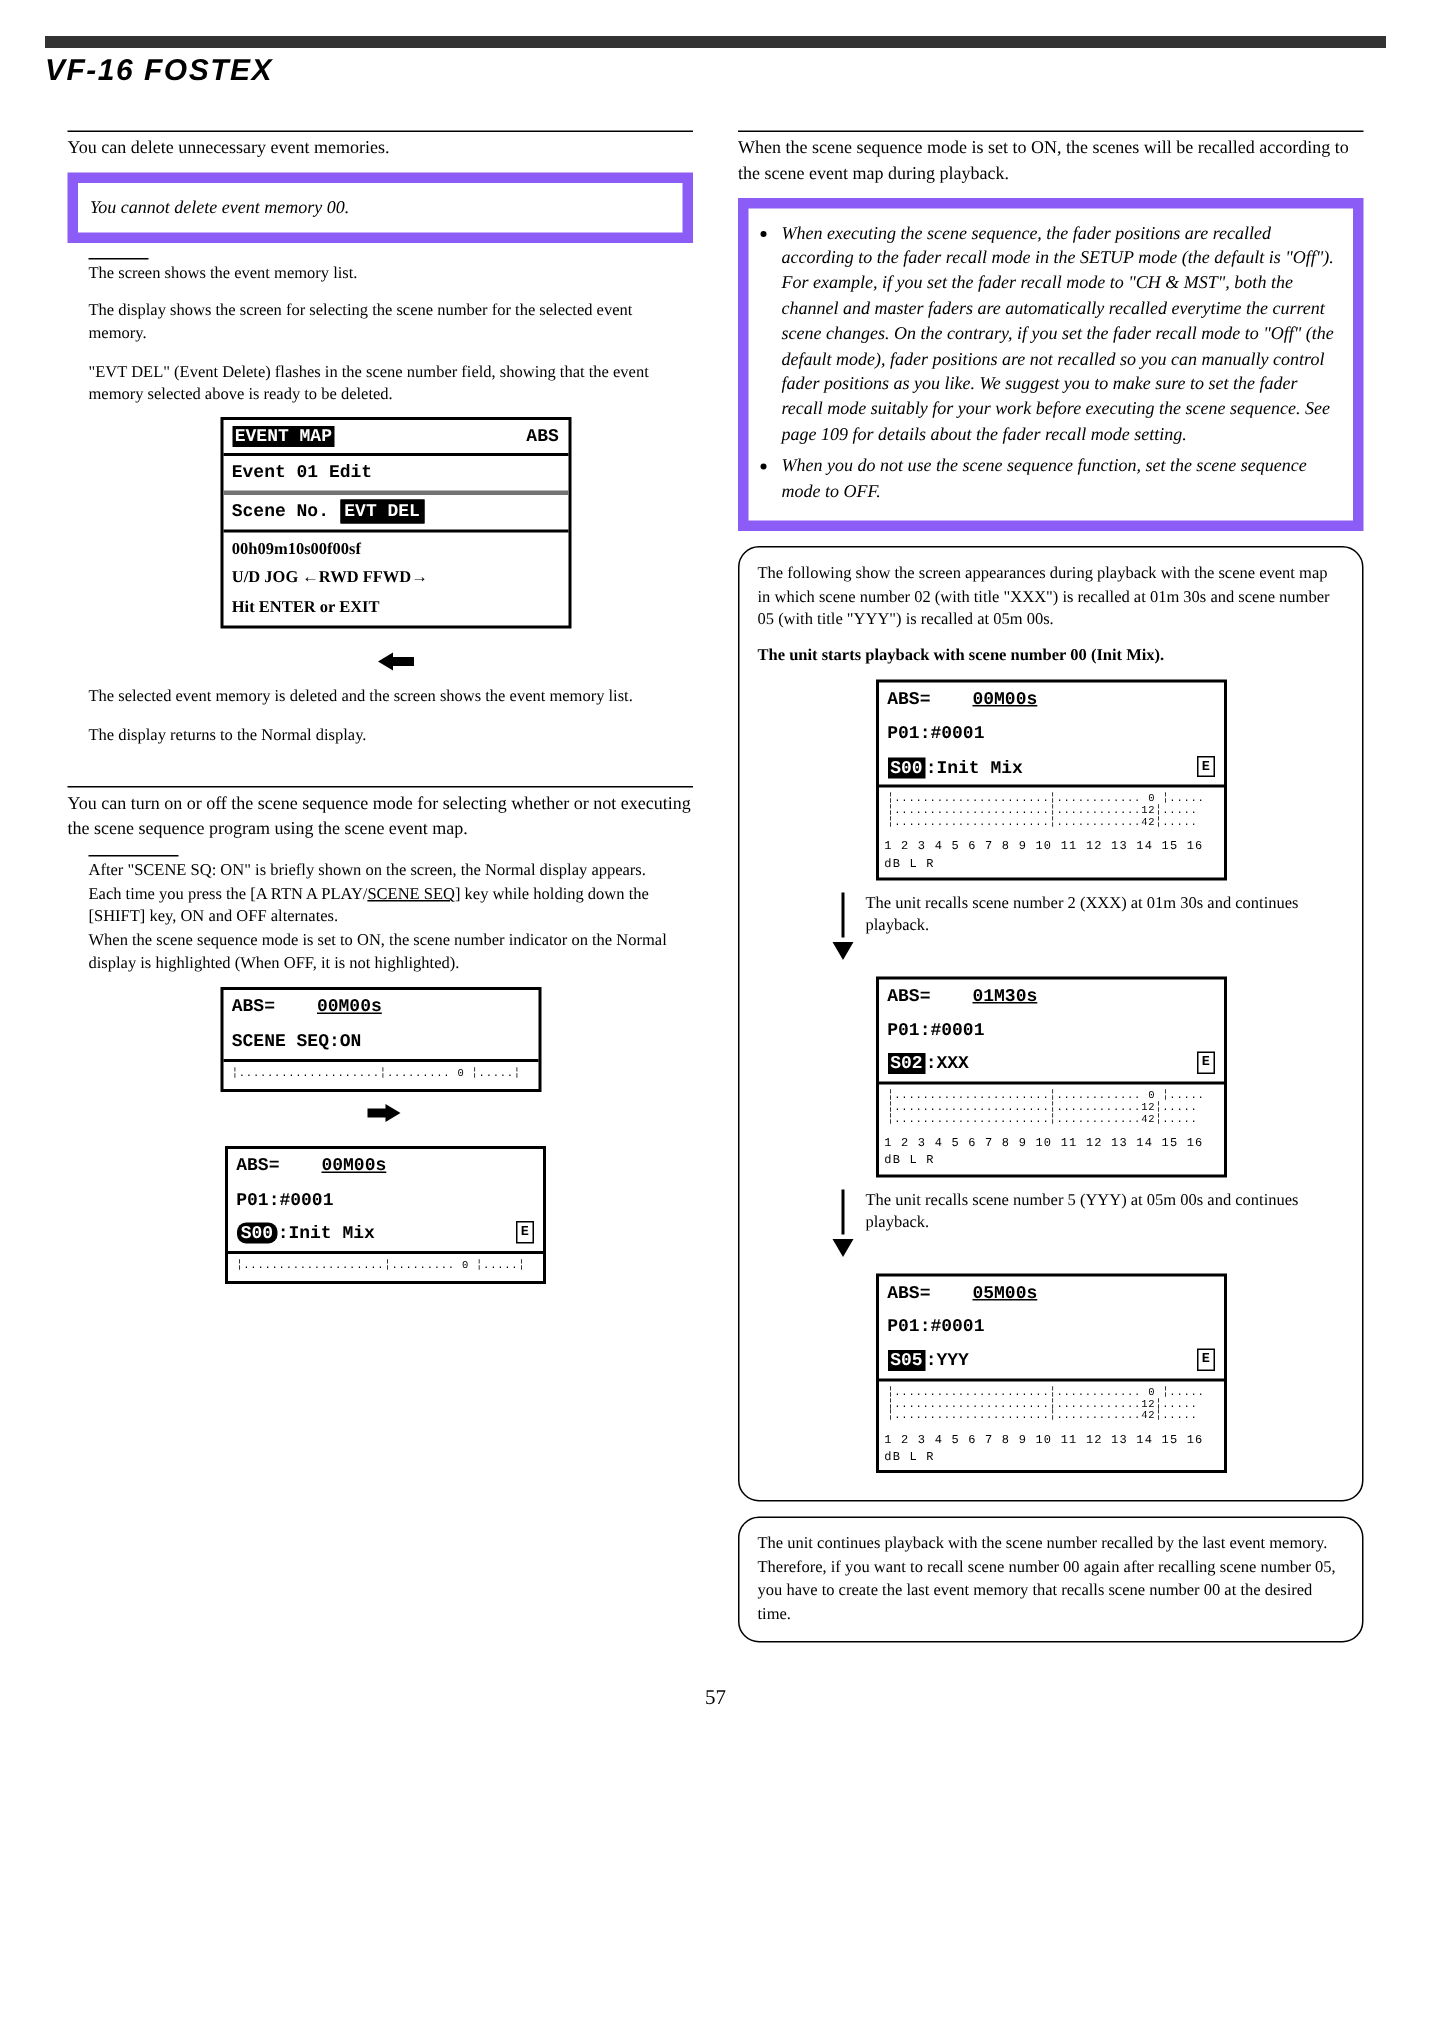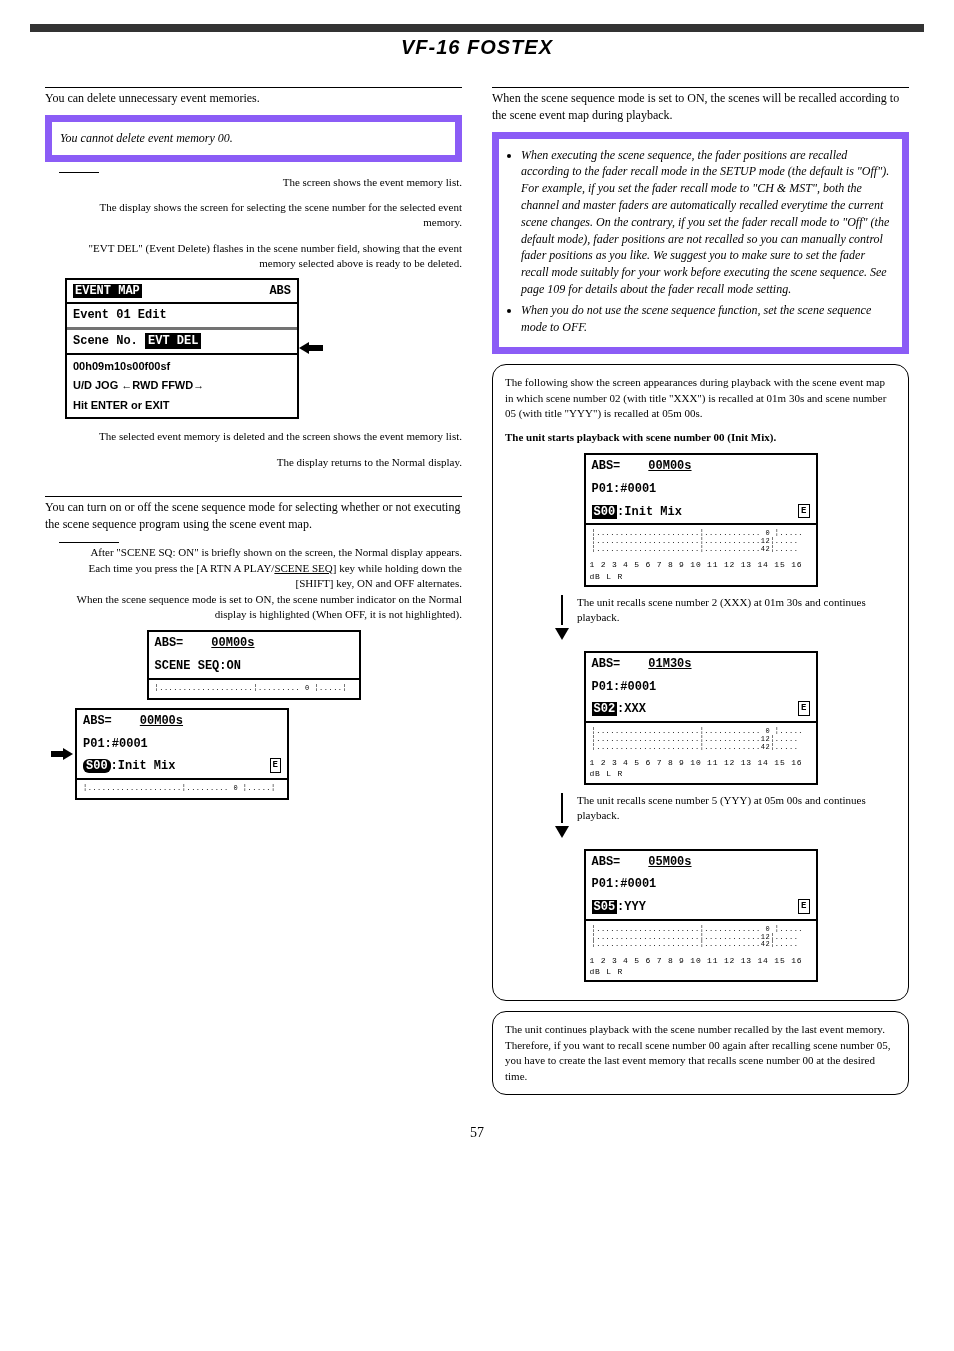--- a/index.html
+++ b/index.html
@@ -9,21 +9,21 @@
     background: #fff;
     color: #000;
     width: 954px;
   }
   .header-bar {
     background: #333;
     height: 8px;
     margin: 24px 30px 4px 30px;
   }
   .header-logo {
-    text-align: center;
+    text-align: left;
     margin: 0 30px 20px 30px;
     font-family: Arial, sans-serif;
     font-weight: bold;
     font-size: 20px;
     font-style: italic;
     letter-spacing: 1px;
   }
   .columns {
     display: flex;
     gap: 30px;
@@ -52,21 +52,20 @@
   }
   .note-box li {
     margin-bottom: 4px;
   }
   .step {
     margin: 10px 0 4px 0;
   }
   .step-body {
     margin-left: 14px;
     font-size: 11px;
-    text-align: right;
   }
   .u {
     text-decoration: underline;
   }
   .lcd-box {
     border: 2px solid #000;
     background: #fff;
     width: 230px;
     position: relative;
   }
@@ -83,21 +82,21 @@
   .lcd-text-line.nobottom {
     border-bottom: 0;
   }
   .lcd-reverse {
     background: #000;
     color: #fff;
     padding: 0 2px;
   }
   .lcd-lower {
     padding: 4px 6px;
-    font-family: Liberation Sans, sans-serif;
+    font-family: Liberation Serif, serif;
     font-size: 11px;
     font-weight: bold;
   }
   .lcd-meter {
     padding: 5px 6px;
     font-family: 'Courier New', monospace;
     font-size: 7px;
     line-height: 1.1;
   }
   .lcd-scale {
@@ -164,22 +163,23 @@
   }
   .page-num {
     text-align: center;
     font-size: 14px;
     margin-top: 20px;
     padding-bottom: 20px;
   }
   .lcd-wrap {
     display: flex;
     align-items: center;
-    gap: 0;
+    gap: 16px;
     margin: 6px 0 6px 20px;
+    flex-direction: column;
   }
   .lcd-center {
     margin: 8px 0;
     display: flex;
     justify-content: center;
   }
   .rounded-note {
     border: 1px solid #000;
     border-radius: 14px;
     padding: 10px 12px;

